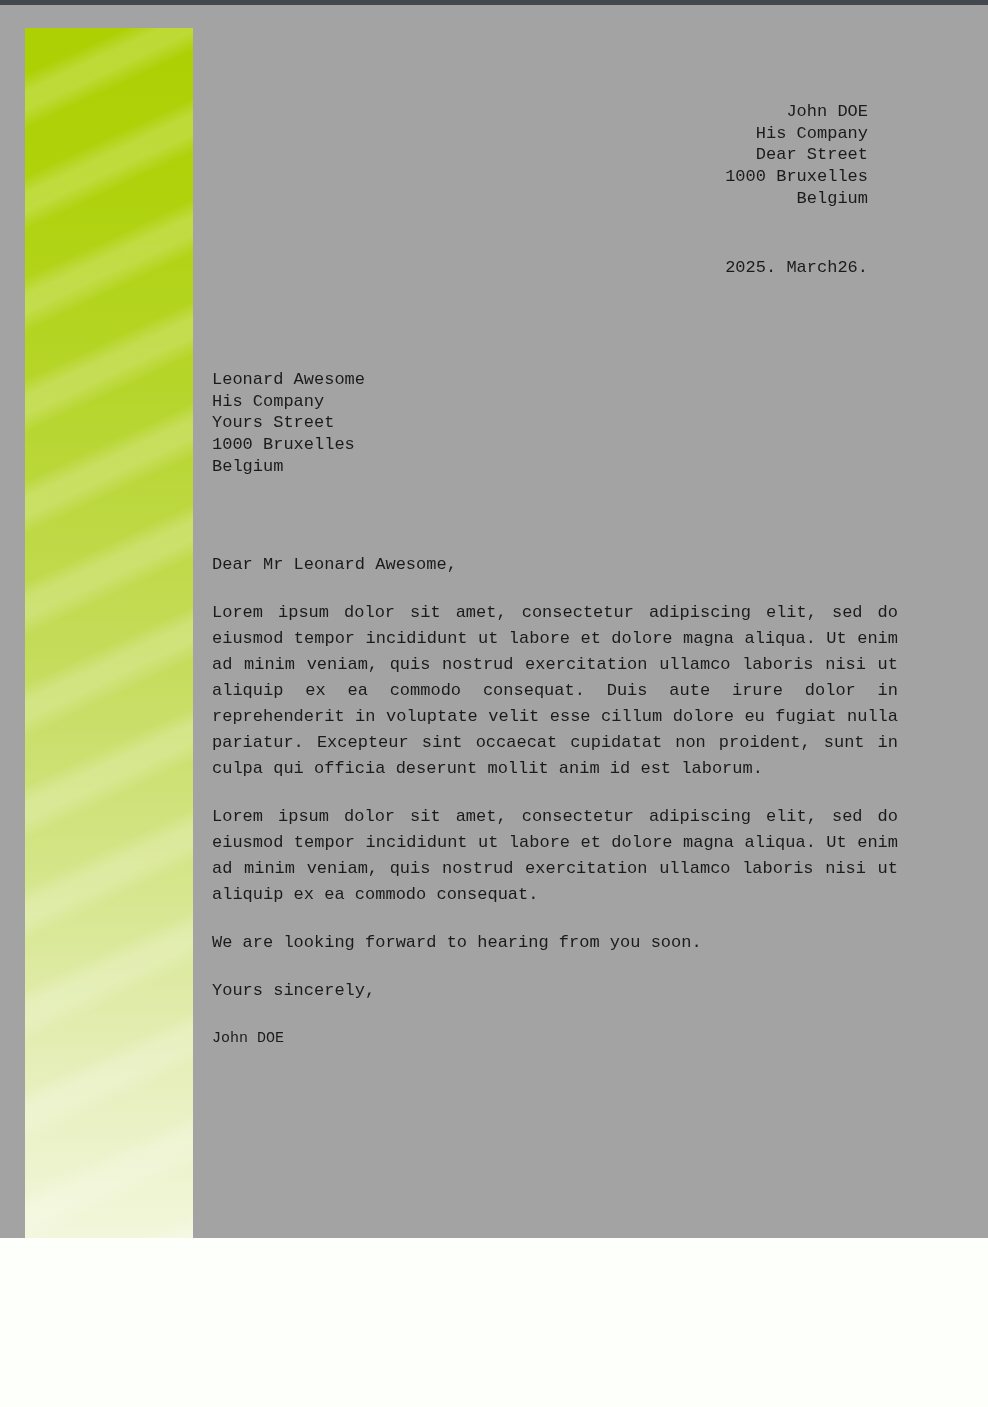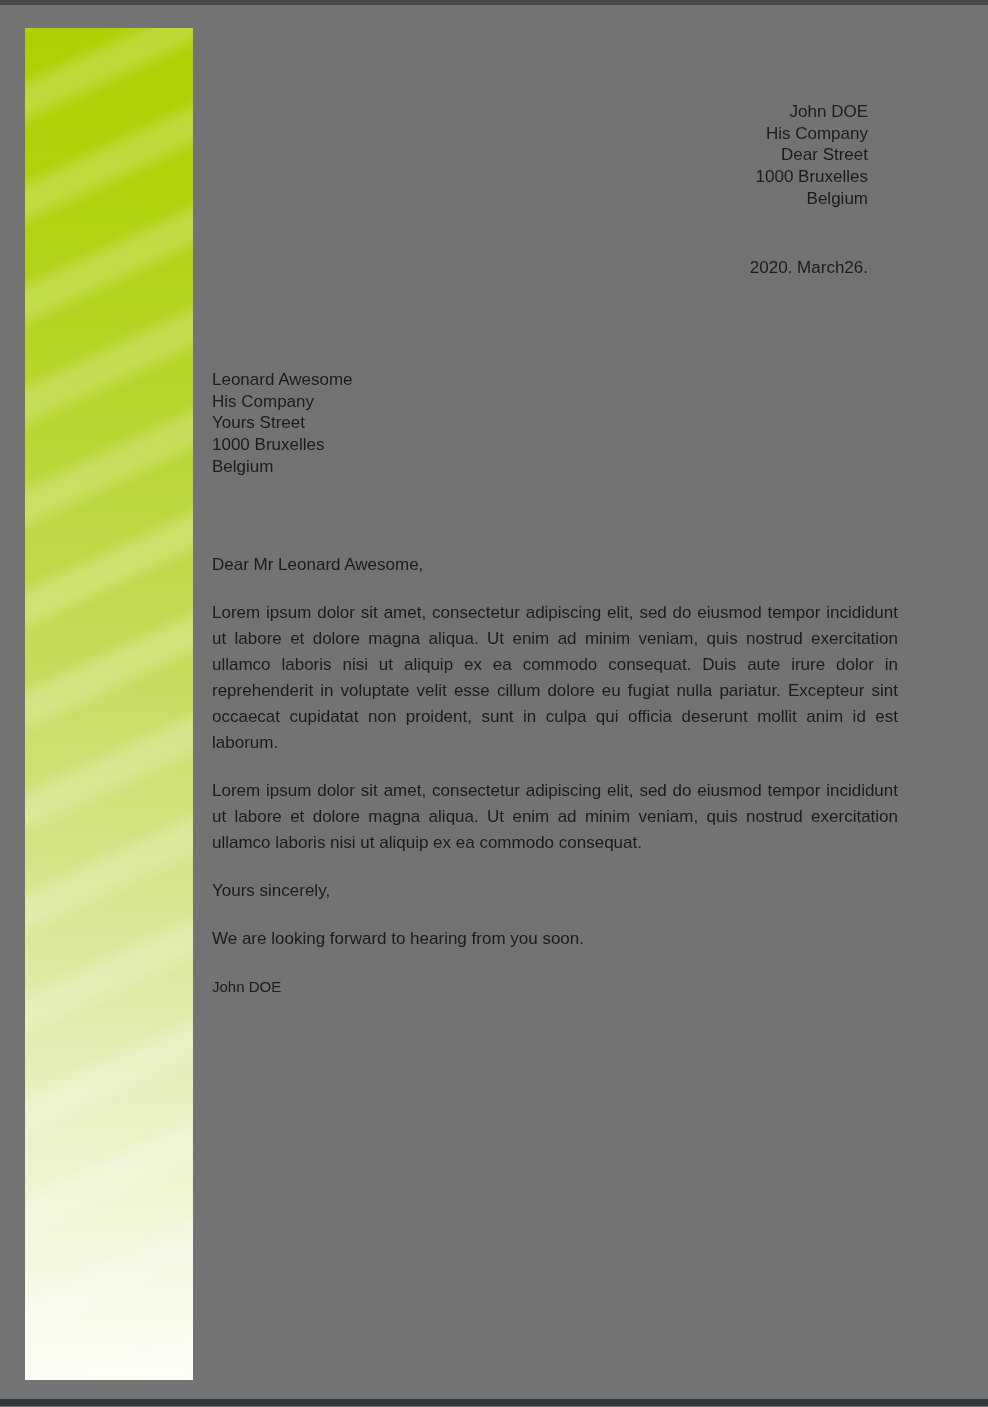--- a/index.html
+++ b/index.html
@@ -3,23 +3,23 @@
 <meta charset="utf-8">
 <style>
   html, body {
     margin: 0;
     padding: 0;
     background: #fdfffb;
   }
   .page {
     position: relative;
     width: 988px;
-    height: 1407px;
-    background: #737373;
-    font-family: Liberation Sans, sans-serif;
+    height: 1238px;
+    background: #a3a3a3;
+    font-family: Liberation Mono, monospace;
     color: #1b1b1b;
     overflow: hidden;
   }
   .top-rule {
     position: absolute;
     top: 0; left: 0;
     width: 100%; height: 5px;
     background: #42484c;
   }
   .bottom-rule {
@@ -100,34 +100,34 @@
   <div class="sidebar"></div>
 
   <div class="sender">
     <div>John DOE</div>
     <div>His Company</div>
     <div>Dear Street</div>
     <div>1000 Bruxelles</div>
     <div>Belgium</div>
   </div>
 
-  <div class="date">2020. March26.</div>
+  <div class="date">2025. March26.</div>
 
   <div class="recipient">
     <div>Leonard Awesome</div>
     <div>His Company</div>
     <div>Yours Street</div>
     <div>1000 Bruxelles</div>
     <div>Belgium</div>
   </div>
 
   <div class="letter-body">
     <p>Dear Mr Leonard Awesome,</p>
     <p class="justified">Lorem ipsum dolor sit amet, consectetur adipiscing elit, sed do eiusmod tempor incididunt ut labore et dolore magna aliqua. Ut enim ad minim veniam, quis nostrud exercitation ullamco laboris nisi ut aliquip ex ea commodo consequat. Duis aute irure dolor in reprehenderit in voluptate velit esse cillum dolore eu fugiat nulla pariatur. Excepteur sint occaecat cupidatat non proident, sunt in culpa qui officia deserunt mollit anim id est laborum.</p>
     <p class="justified">Lorem ipsum dolor sit amet, consectetur adipiscing elit, sed do eiusmod tempor incididunt ut labore et dolore magna aliqua. Ut enim ad minim veniam, quis nostrud exercitation ullamco laboris nisi ut aliquip ex ea commodo consequat.</p>
+    <p>We are looking forward to hearing from you soon.</p>
     <p>Yours sincerely,</p>
-    <p>We are looking forward to hearing from you soon.</p>
     <p class="signature">John DOE</p>
   </div>
 
   <div class="bottom-rule"></div>
 
 </div>
 
 </body></html>

